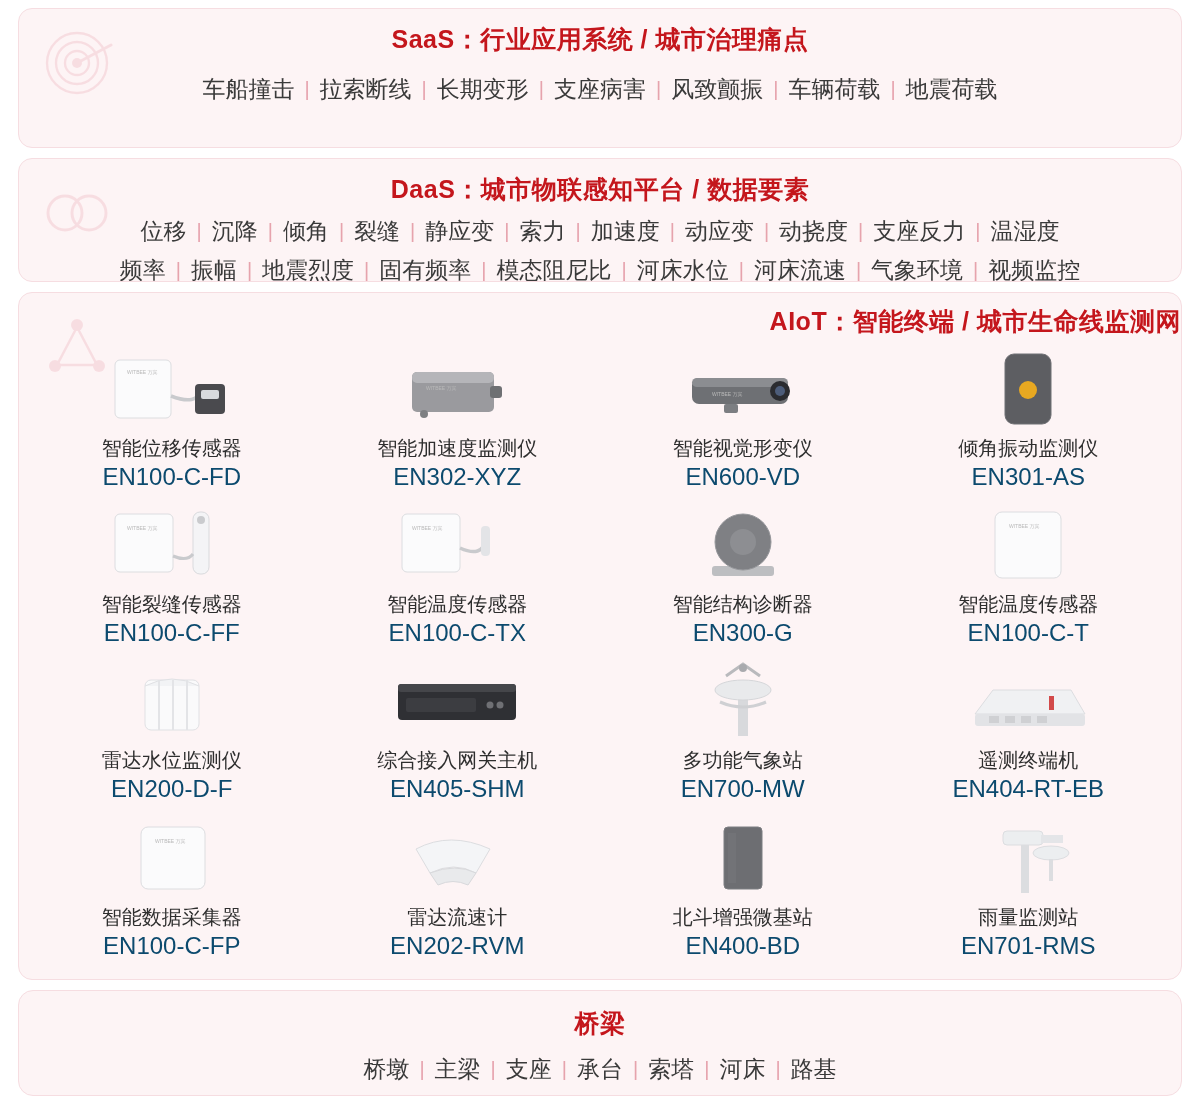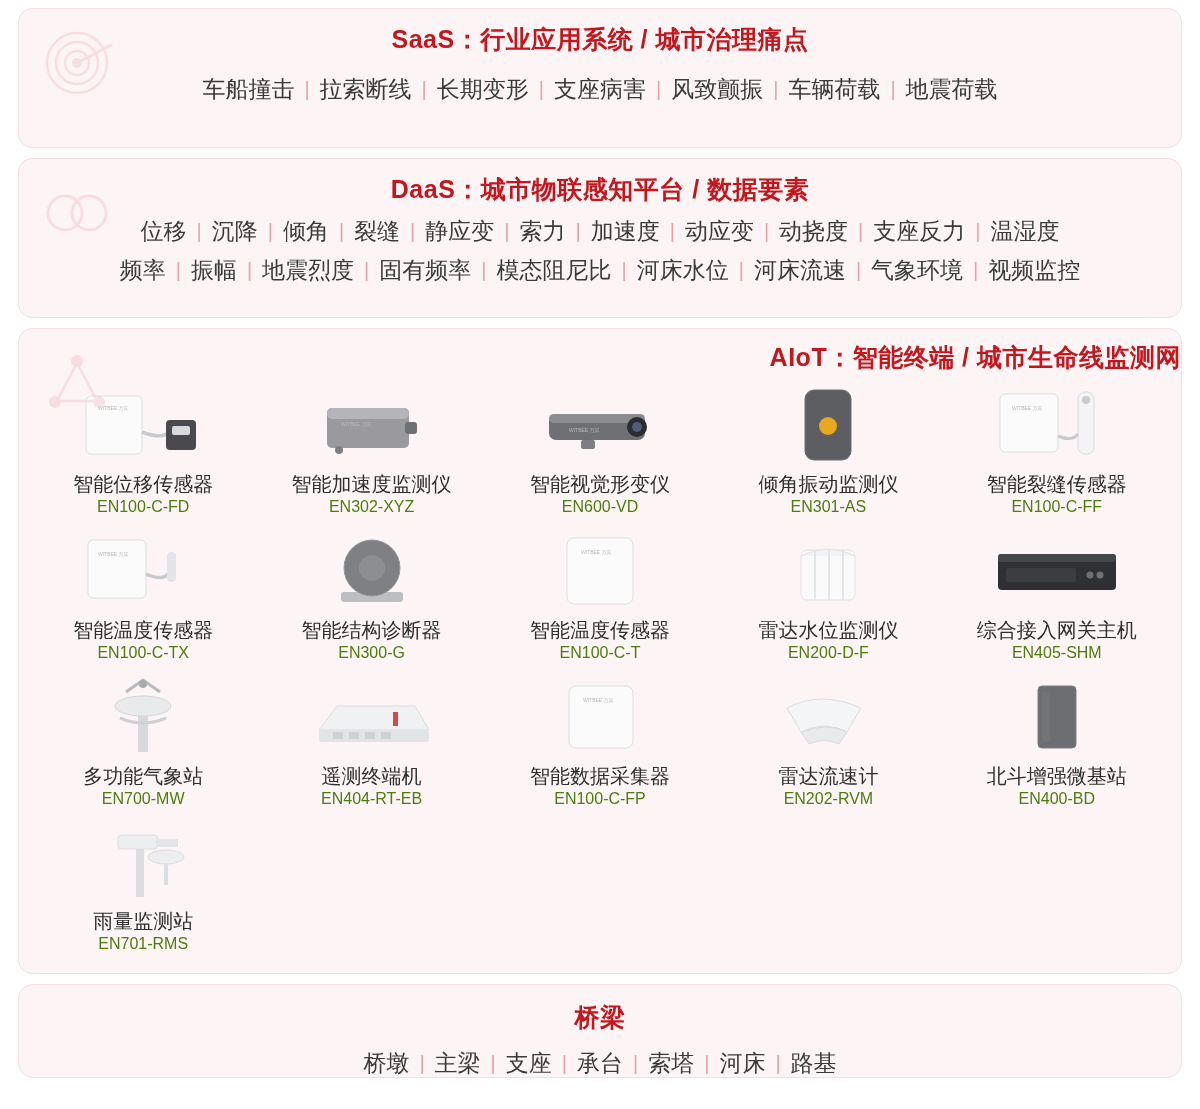--- a/index.html
+++ b/index.html
@@ -60,31 +60,31 @@
     height: 78px;
     opacity: 0.5;
     pointer-events: none;
   }
 
   
   #saas-panel { height: 140px; }
   #saas-panel .tag-row { margin-top: 8px; }
 
   
-  #daas-panel { height: 160px; }
+  #daas-panel { height: 124px; }
   #daas-panel .panel-title { padding-top: 14px; }
   #daas-panel .tag-row { font-size: 23px; }
 
   
   #aiot-panel { padding-bottom: 10px; }
   #aiot-panel .panel-title { padding-top: 12px; padding-bottom: 2px; text-align: right; }
 
   .device-grid {
     display: grid;
-    grid-template-columns: repeat(5, 1fr);
+    grid-template-columns: repeat(4, 1fr);
     row-gap: 4px;
     column-gap: 0px;
     padding: 2px 10px 6px 10px;
   }
   .device {
     display: flex;
     flex-direction: column;
     align-items: center;
     justify-content: flex-start;
     padding: 4px 2px 2px 2px;
@@ -98,28 +98,28 @@
     margin-bottom: 4px;
   }
   .device-name {
     font-size: 20px;
     color: #2e2e2e;
     line-height: 1.25;
     text-align: center;
     white-space: nowrap;
   }
   .device-model {
-    font-size: 16px;
-    color: #4d7c0f;
+    font-size: 24px;
+    color: #0c4a6e;
     line-height: 1.3;
     white-space: nowrap;
   }
 
   
-  #bridge-panel { height: 94px; margin-bottom: 0; border-radius: 15px; }
+  #bridge-panel { height: 106px; margin-bottom: 0; border-radius: 15px; }
   #bridge-panel .panel-title { font-size: 25px; padding-top: 16px; }
   #bridge-panel .tag-row { font-size: 23px; padding-top: 8px; }
 
   .brandtag {
     font-size: 5px;
     fill: #b9b9b9;
   }
 </style>
 </head>
 <body>

